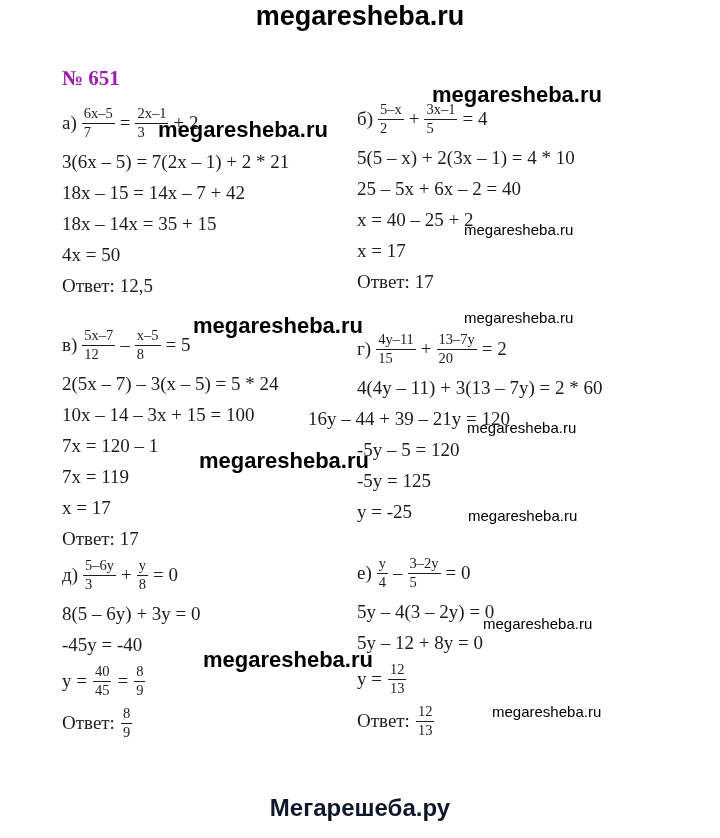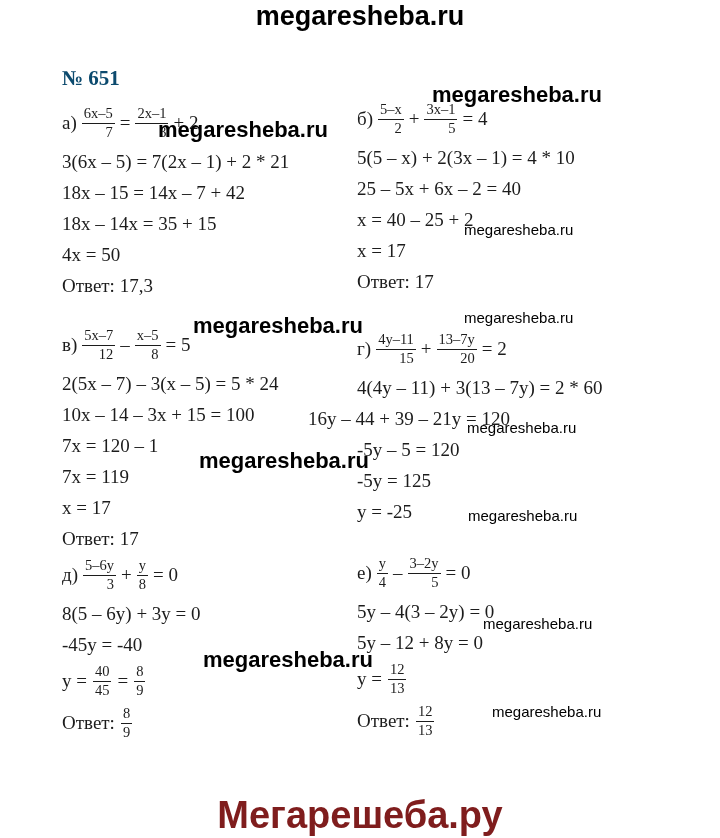--- a/index.html
+++ b/index.html
@@ -6,30 +6,30 @@
   body{
     width:720px;height:838px;background:#ffffff;position:relative;overflow:hidden;
     font-family:"Liberation Serif",serif;color:#1c1c1c;
   }
   .site-top{
     position:absolute;top:1px;left:0;width:100%;text-align:center;
     font-family:"Liberation Sans",sans-serif;font-weight:700;font-size:27px;color:#000;
   }
   .site-bottom{
     position:absolute;top:794px;left:0;width:100%;text-align:center;
-    font-family:"Liberation Sans",sans-serif;font-weight:700;font-size:38px;color:#7f1d1d;
+    font-family:"Liberation Sans",sans-serif;font-weight:700;font-size:24px;color:#0f172a;
   }
   .problem-number{
-    position:absolute;left:62px;top:66px;font-weight:700;font-size:21px;color:#0c4a6e;
+    position:absolute;left:62px;top:66px;font-weight:700;font-size:21px;color:#a21caf;
   }
   .part{position:absolute;white-space:nowrap;}
   .head{display:flex;align-items:center;height:46px;font-size:19px;gap:5px;}
   .line{height:31px;display:flex;align-items:center;font-size:19px;gap:6px;}
   .line.tall{height:42px;}
-  .frac{display:inline-flex;flex-direction:column;align-items:flex-end;font-size:14.5px;line-height:1.2;}
+  .frac{display:inline-flex;flex-direction:column;align-items:flex-start;font-size:14.5px;line-height:1.2;}
   .frac .n{border-bottom:1.4px solid #1c1c1c;padding:0 2px;}
   .frac .d{padding:0 2px;}
   .outdent{margin-left:-49px;}
   .wm{position:absolute;font-family:"Liberation Sans",sans-serif;color:#000;white-space:nowrap;z-index:5;}
   .wm-bold{font-weight:700;font-size:22px;}
   .wm-small{font-weight:400;font-size:15px;}
 </style>
 </head>
 <body>
 
@@ -48,21 +48,21 @@
     <span class="frac">
         <span class="n">2x–1</span>
         <span class="d">3</span>
       </span>
     <span>+ 2</span>
   </div>
   <div class="line">3(6x – 5) = 7(2x – 1) + 2 * 21</div>
   <div class="line">18x – 15 = 14x – 7 + 42</div>
   <div class="line">18x – 14x = 35 + 15</div>
   <div class="line">4x = 50</div>
-  <div class="line">Ответ: 17,3</div>
+  <div class="line">Ответ: 12,5</div>
 </div>
 
 <div class="part" style="left:357px;top:96px;">
   <div class="head">
     <span>б)</span>
     <span class="frac">
         <span class="n">5–x</span>
         <span class="d">2</span>
       </span>
     <span>+</span>

